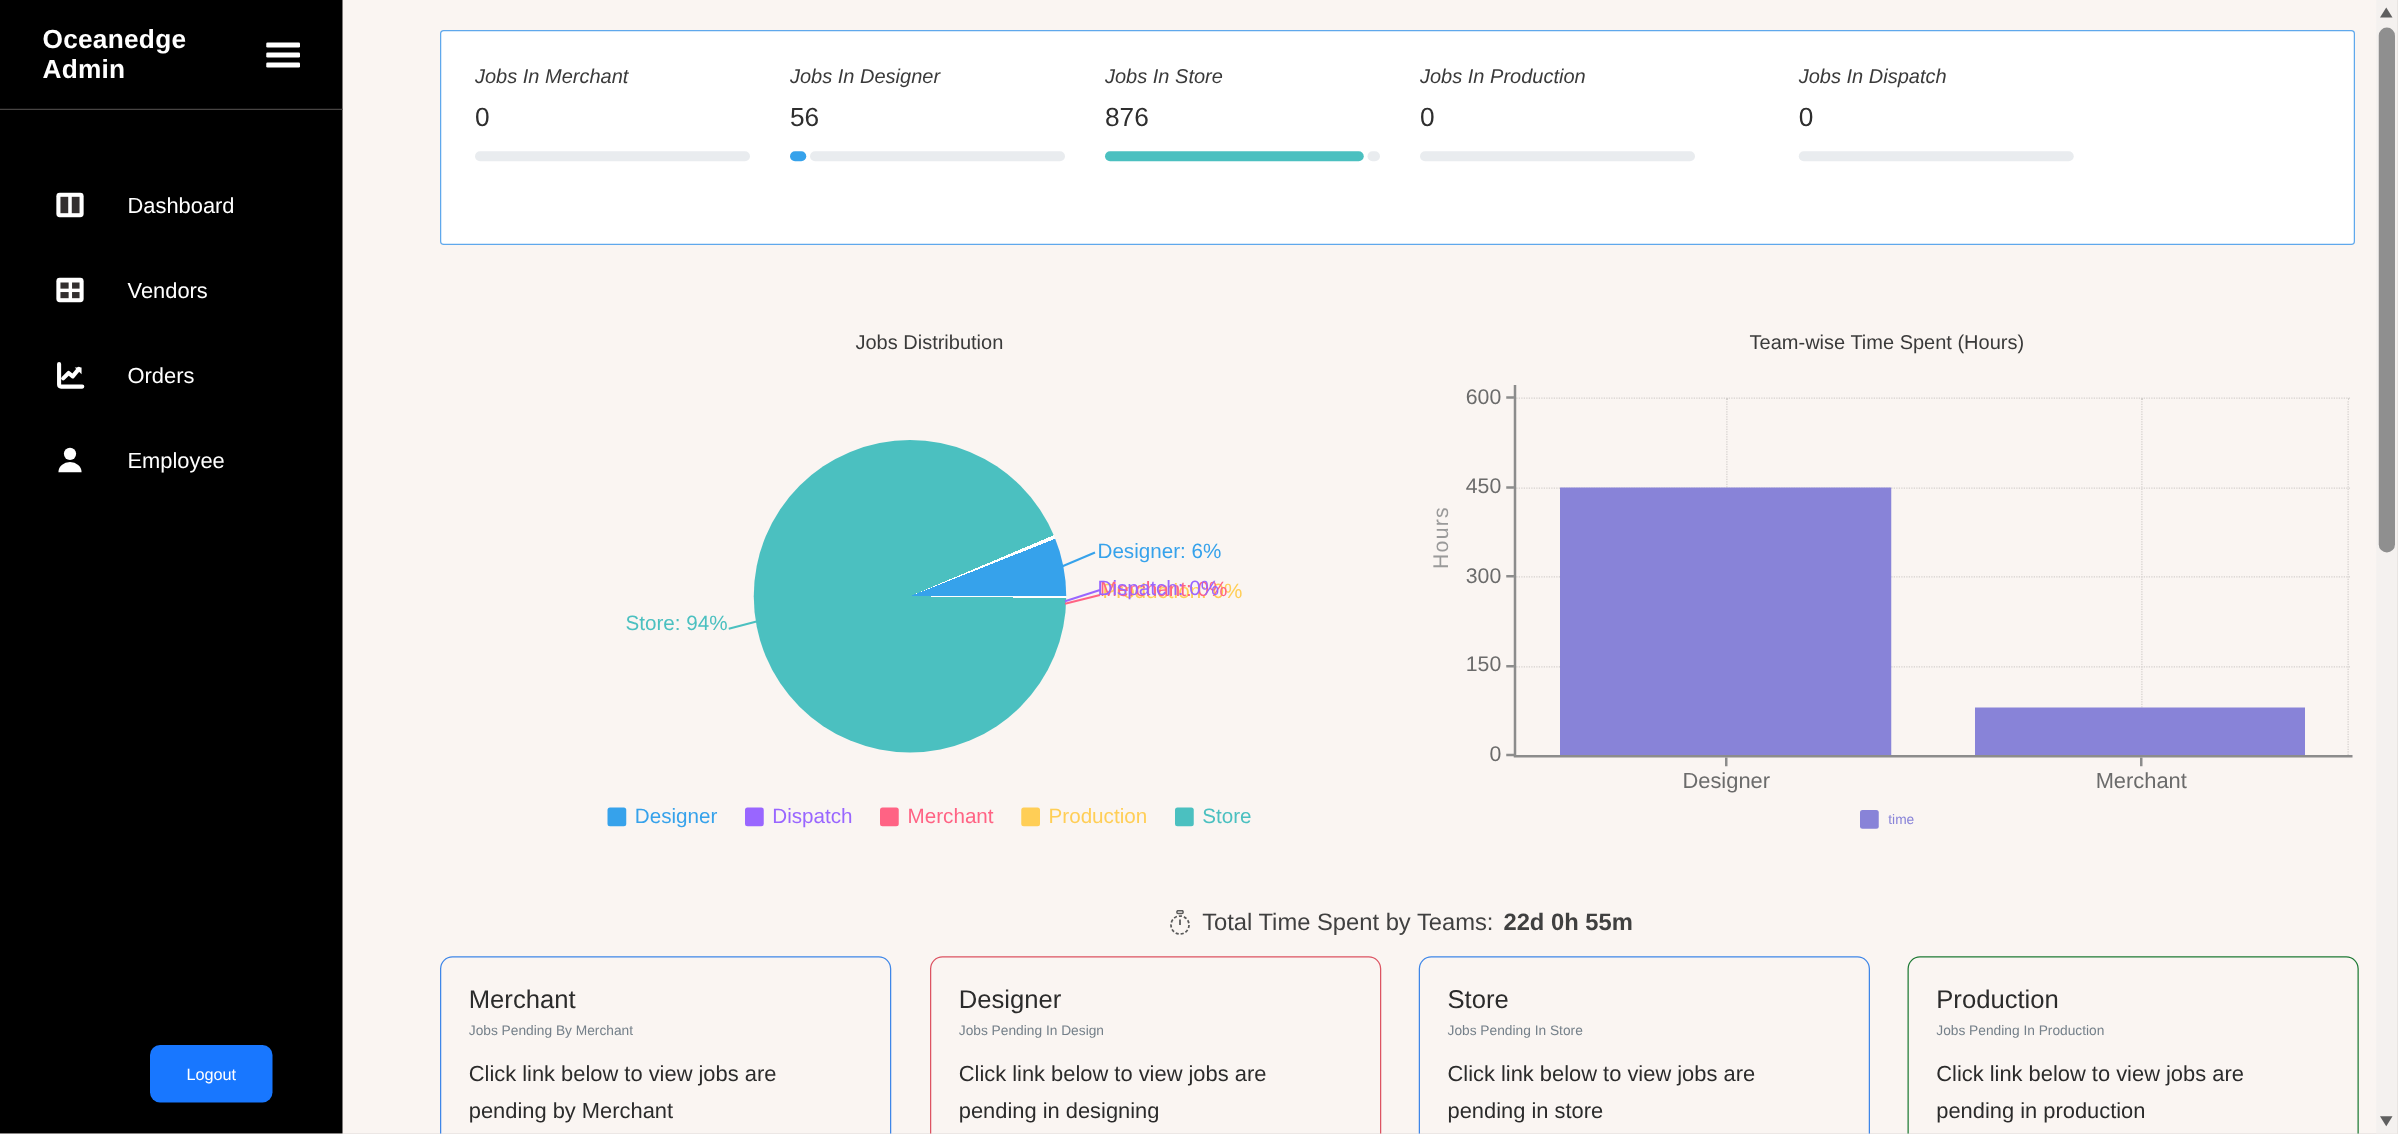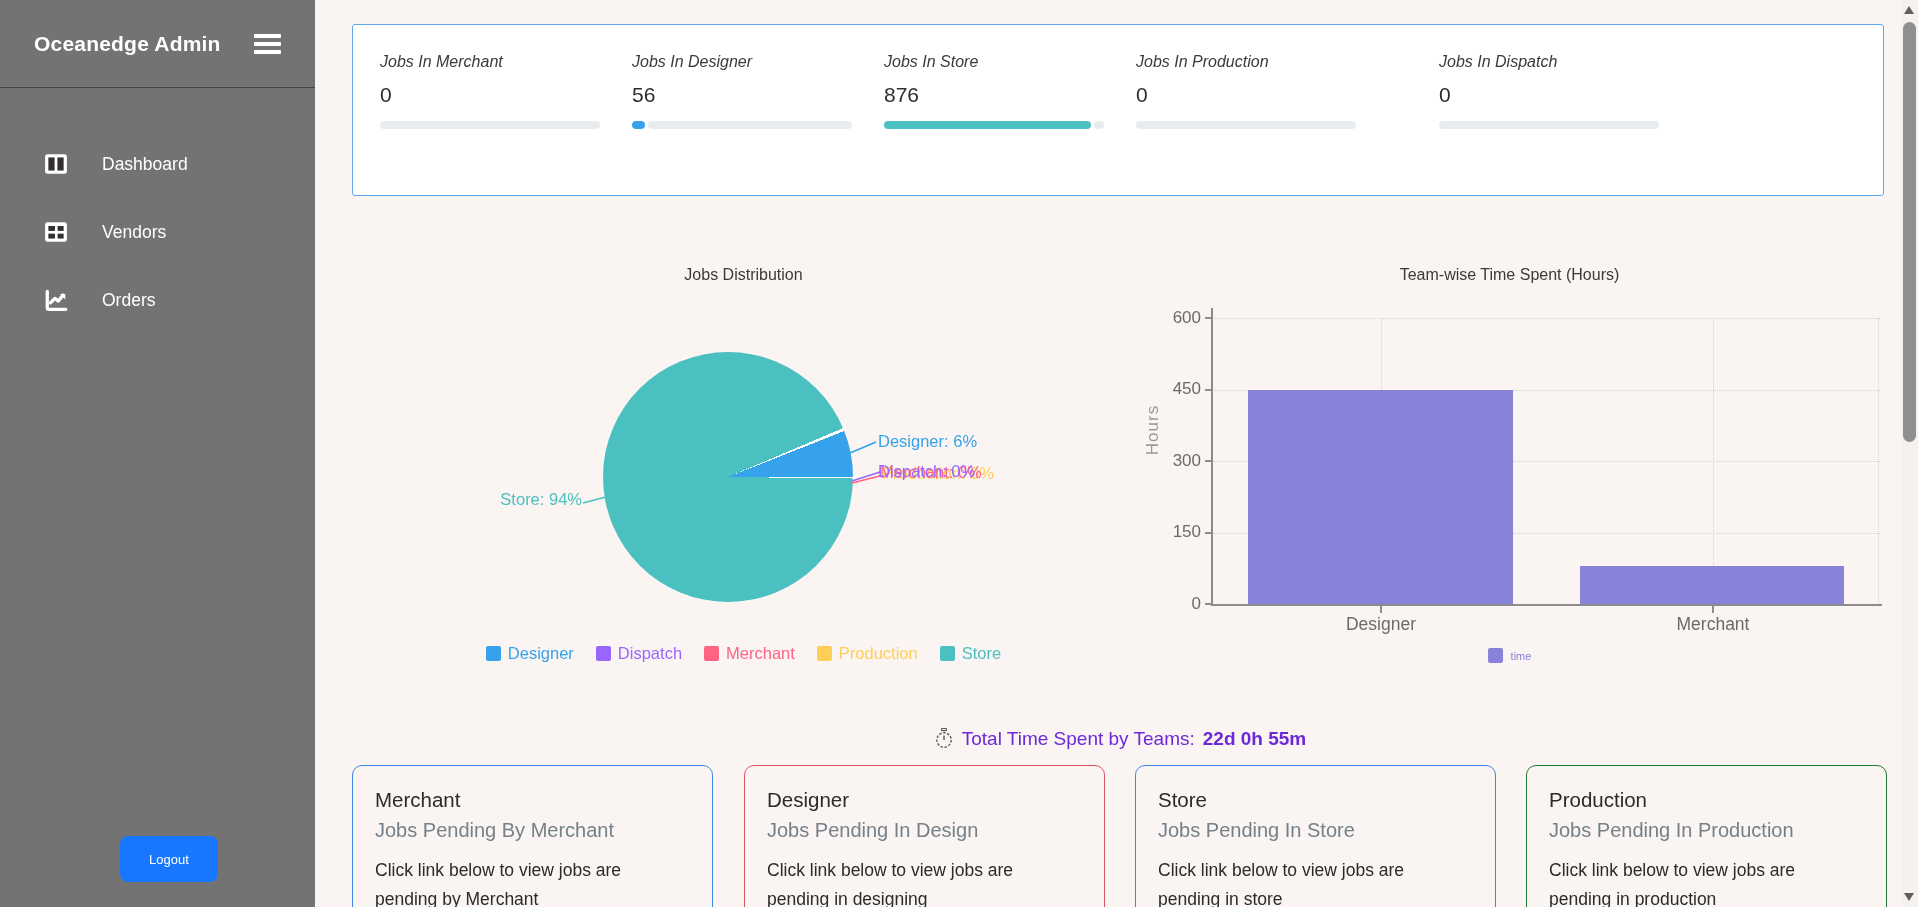--- a/index.html
+++ b/index.html
@@ -1,21 +1,21 @@
 <!DOCTYPE html>
 <html><head>
 <meta charset="utf-8">
 <style>
   * { margin:0; padding:0; box-sizing:border-box; }
   html,body { background:#d8d4d2; }
   body { font-family:"Liberation Sans", sans-serif; }
   .app { position:relative; width:1918px; height:907px; background:#FAF5F2; overflow:hidden; }
 
   
-  .sidebar { position:absolute; left:0; top:0; width:315px; height:907px; background:#737373; }
+  .sidebar { position:absolute; left:0; top:0; width:274px; height:907px; background:#000000; }
   .sidebar-header { position:relative; height:88px; display:flex; align-items:center; padding:0 34px; justify-content:space-between; border-bottom:1px solid #474443; }
   .brand { color:#ffffff; font-size:21px; font-weight:bold; letter-spacing:.2px; }
   .hamburger { display:flex; flex-direction:column; gap:4px; cursor:pointer; }
   .hamburger span { display:block; width:27px; height:4px; background:#ffffff; border-radius:1px; }
   .nav { position:absolute; top:130px; left:0; right:0; }
   .nav-item { height:68px; display:flex; align-items:center; padding:0 0 0 44px; color:#ffffff; cursor:pointer; }
   .nav-item .nav-icon { width:24px; height:24px; margin-right:34px; flex:0 0 auto; }
   .nav-label { font-size:17.5px; }
   .logout-btn { position:absolute; left:120px; top:836px; width:98px; height:46px; background:#1877FF; color:#fff; border:none; border-radius:8px; font-size:13px; font-family:"Liberation Sans", sans-serif; cursor:pointer; }
 
@@ -51,27 +51,27 @@
   .x-axis { position:absolute; left:76px; top:604px; width:671px; height:2px; background:#8C8C8C; }
   .ytick-label { position:absolute; width:50px; text-align:right; font-size:17px; color:#6B6B6B; }
   .ytick-dash { position:absolute; width:7px; height:2px; background:#8C8C8C; }
   .xtick-dash { position:absolute; width:2px; height:7px; background:#8C8C8C; }
   .xtick-label { position:absolute; font-size:17.5px; color:#6B6B6B; text-align:center; width:160px; }
   .ylabel { position:absolute; left:-22px; top:420px; font-size:17px; color:#9A9A9A; transform:rotate(-90deg); transform-origin:center; width:80px; text-align:center; letter-spacing:1px; }
   .bar { position:absolute; bottom:0; }
   .bar-legend { position:absolute; left:0; right:0; top:648px; display:flex; justify-content:center; align-items:center; gap:8px; font-size:11px; cursor:pointer; }
 
   
-  .total-time { position:absolute; left:0; right:0; top:728px; display:flex; justify-content:center; align-items:flex-start; gap:8px; font-size:19px; color:#6d28d9; }
+  .total-time { position:absolute; left:0; right:0; top:728px; display:flex; justify-content:center; align-items:flex-start; gap:8px; font-size:19px; color:#404040; }
   .total-time b { font-weight:bold; }
 
   
   .bottom-card { position:absolute; top:765px; width:361px; height:170px; border:1px solid; border-radius:10px; background:transparent; padding:22px 24px 0 22px; }
   .bc-title { font-size:20.5px; color:#2B2B2B; font-weight:500; }
-  .bc-sub { margin-top:7px; font-size:20px; color:#75808A; }
+  .bc-sub { margin-top:7px; font-size:11px; color:#75808A; }
   .bc-body { margin-top:14px; font-size:17.5px; color:#2B2B2B; line-height:1.65; }
 
   
   .scrollbar { position:absolute; right:0; top:0; width:17px; height:907px; background:#F4F1EF; }
   .scroll-arrow-up { position:absolute; left:3px; top:6px; width:0; height:0; border-left:5.5px solid transparent; border-right:5.5px solid transparent; border-bottom:8px solid #5F5F5F; cursor:pointer; }
   .scroll-arrow-down { position:absolute; left:3px; bottom:6px; width:0; height:0; border-left:5.5px solid transparent; border-right:5.5px solid transparent; border-top:8px solid #5F5F5F; cursor:pointer; }
   .scroll-thumb { position:absolute; left:2px; top:22px; width:13px; height:420px; background:#8F8F8F; border-radius:7px; cursor:pointer; }
 </style>
 </head>
 <body>
@@ -106,20 +106,27 @@
         </svg>
         <span class="nav-label">Vendors</span>
       </div>
       <div class="nav-item">
         <svg class="nav-icon" viewBox="0 0 22 22">
           <path d="M3 3 v15 a1.5 1.5 0 0 0 1.5 1.5 H20" stroke="#ffffff" stroke-width="3" fill="none" stroke-linecap="round"></path>
           <polyline points="6,13.5 10,9.5 13,12 17.5,6.5" stroke="#ffffff" stroke-width="3" fill="none" stroke-linejoin="round" stroke-linecap="round"></polyline>
           <polygon points="14.5,5.5 19.5,5.5 19.5,10.5" fill="#ffffff"></polygon>
         </svg>
         <span class="nav-label">Orders</span>
+      </div>
+      <div class="nav-item">
+        <svg class="nav-icon" viewBox="0 0 22 22">
+          <circle cx="11" cy="6.5" r="4.5" fill="#ffffff"></circle>
+          <path d="M2.5 20 a8.5 7.5 0 0 1 17 0 z" fill="#ffffff"></path>
+        </svg>
+        <span class="nav-label">Employee</span>
       </div>
     </div>
     <button class="logout-btn">Logout</button>
   </div>
 
   <div class="main">
 
     <div class="stats-panel">
       <div class="stat" style="left:27px">
         <div class="stat-label">Jobs In Merchant</div>

